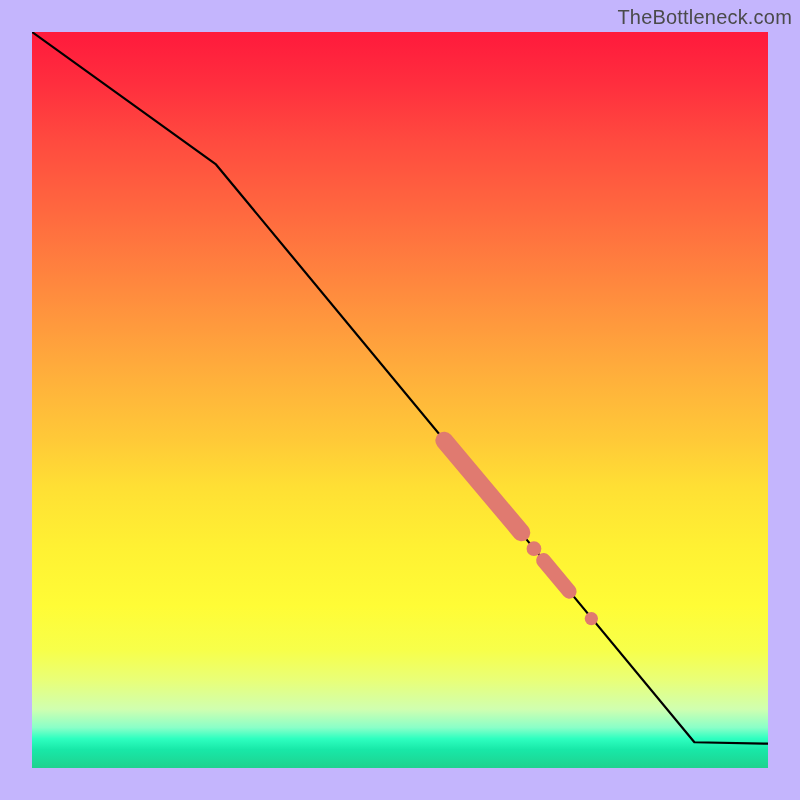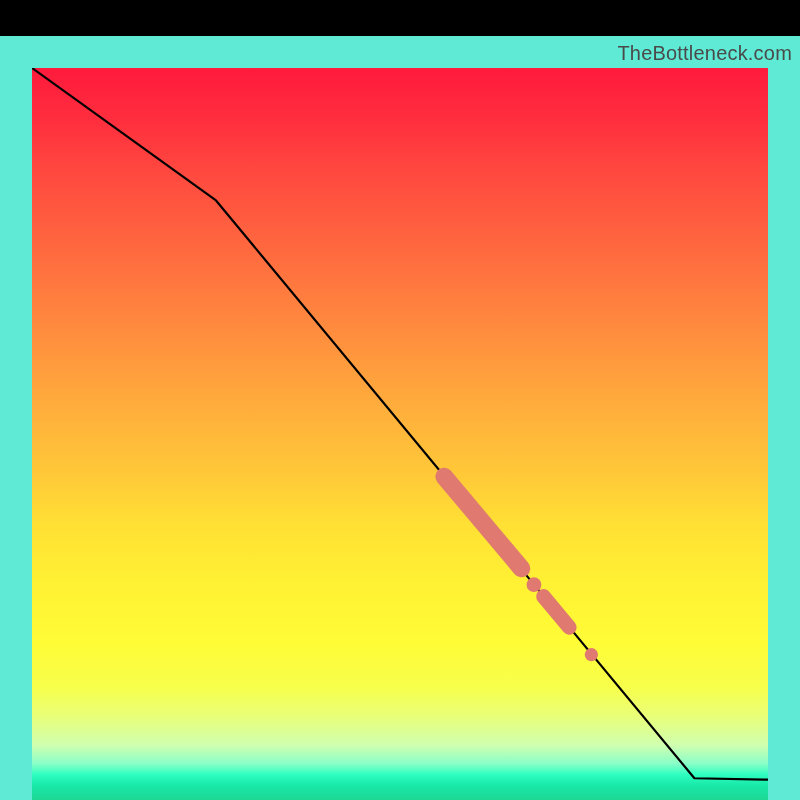--- a/index.html
+++ b/index.html
@@ -7,22 +7,21 @@
     width: 800px;
     height: 800px;
     background: #000;
     position: relative;
     font-family: Arial, Helvetica, sans-serif;
     overflow: hidden;
   }
   .frame {
     position: absolute;
     inset: 0;
-    background: #5eead4;
-    margin-top: 36px;
+    background: #c4b5fd;
   }
   .plot-area {
     position: absolute;
     left: 32px;
     top: 32px;
     width: 736px;
     height: 736px;
     overflow: hidden;
   }
   .gradient {

